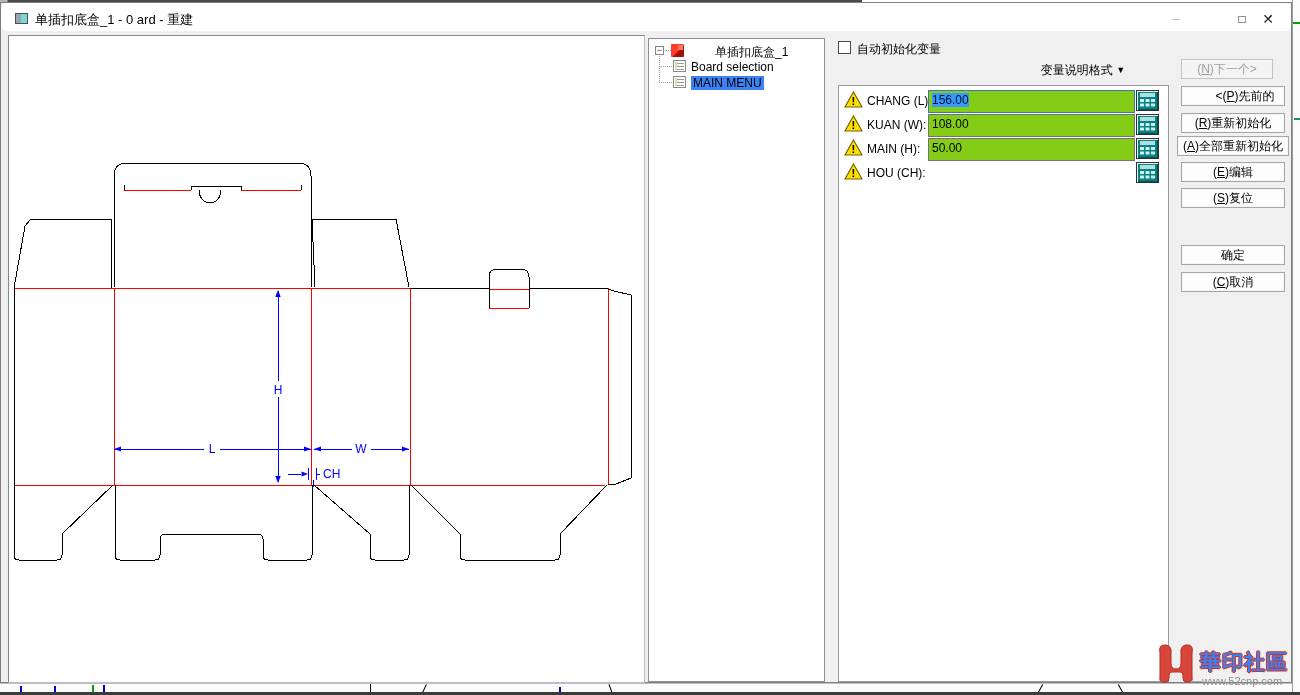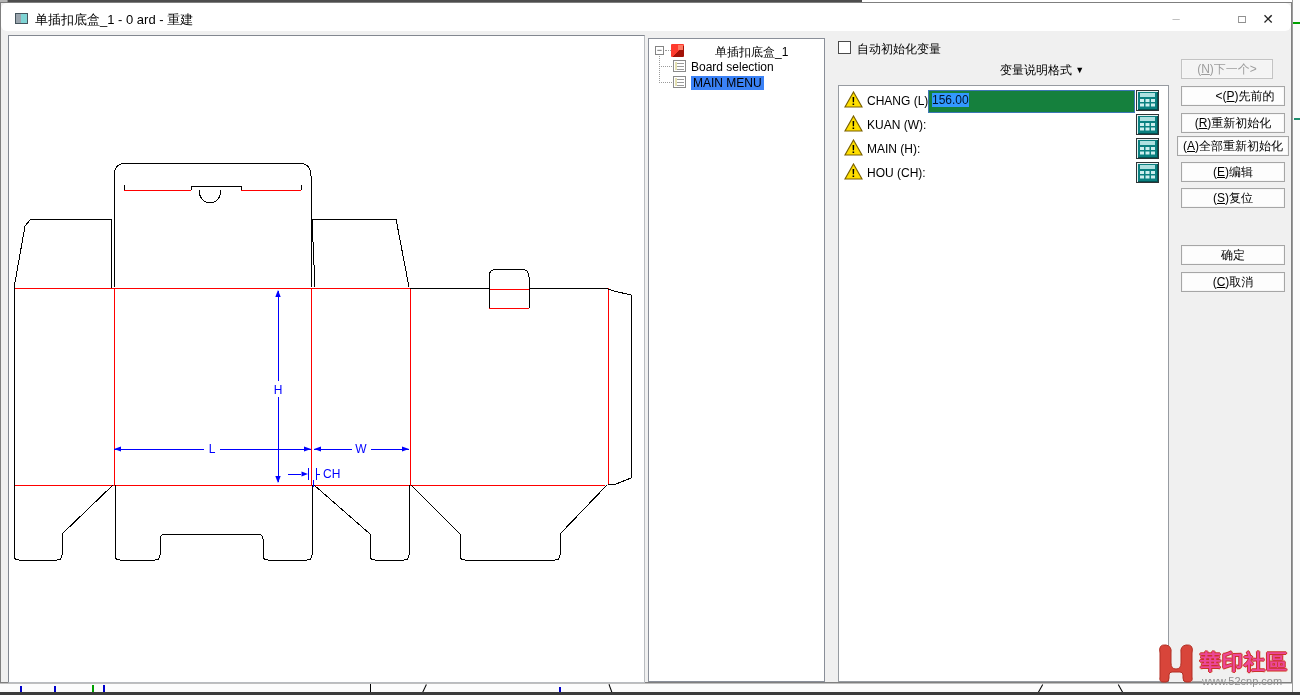--- a/index.html
+++ b/index.html
@@ -31,44 +31,44 @@
   .tree-label{white-space:nowrap;font-size:12px;}
   .doc-icon{width:13px;height:12px;border:1px solid #8a8a8a;background:#fff;}
   .doc-icon i{display:block;height:1px;background:#9a9a9a;margin:2px 1px 0 3px;}
   .doc-icon:after{content:"";position:absolute;left:1px;top:1px;bottom:1px;width:2px;background:#e4e0b0;}
   .vdots{border-left:1px dotted #9a9a9a;width:1px;}
   .hdots{border-top:1px dotted #9a9a9a;height:1px;}
   .sel-soft{background:#3b82f6;}
   
   .checkbox{left:838px;top:41px;width:13px;height:13px;border:1px solid #4a4a4a;background:#fff;}
   .chk-label{left:857px;top:41px;}
-  .format-ctl{left:1000px;top:62px;width:166px;text-align:left;white-space:nowrap;cursor:default;}
+  .format-ctl{left:1000px;top:62px;width:166px;text-align:center;white-space:nowrap;cursor:default;}
   .format-ctl .arr{font-size:9px;position:relative;top:-1px;}
   .groupbox{left:838px;top:85px;width:331px;height:597px;background:#fff;border:1px solid #979ba1;}
   .vrow{left:4px;width:322px;height:23px;}
   .vrow .vlabel{position:absolute;left:24px;top:5px;font-size:12px;white-space:nowrap;}
   .vinput{position:absolute;left:85px;top:1px;width:202px;height:21px;border:1px solid #707478;
-          background:#15803d;font-size:12px;line-height:19px;padding-left:3px;white-space:nowrap;}
+          background:#84cc16;font-size:12px;line-height:19px;padding-left:3px;white-space:nowrap;}
   .vinput.focused{border-color:#3c77b5;}
   .vinput .selval{background:#3399ff;color:#00122a;}
   .calcbtn{position:absolute;left:293px;top:1px;width:23px;height:21px;padding:0;border:1px solid #2e3436;
            background:#0a8080;box-shadow:inset 1px 1px 0 #e8f4f4, inset -1px -1px 0 #045050;}
   
   .pbtn{background:#fdfdfd;border:1px solid #a6a6a6;font-size:12px;text-align:center;
         line-height:18px;height:20px;color:#000;cursor:default;box-shadow:0 0 0 1px #f6f6f6 inset;}
   .pbtn.disabled{color:#9d9d9d;border-color:#c3c3c3;background:#f4f4f4;}
   
   .bg-right{left:1292px;top:0;width:8px;height:695px;background:#fbfbfb;border-left:1px solid #9a9a9a;}
   .bottom-strip{left:0;top:683px;width:1292px;height:9px;background:#fcfcfc;border-top:1px solid #bfbfbf;}
   .bottom-edge{left:0;top:692px;width:1300px;height:3px;background:#3c3c3c;}
   .frag{position:absolute;}
   
   .wm{left:1156px;top:641px;width:144px;height:54px;pointer-events:none;}
   .wm-name{position:absolute;left:44px;top:7px;font-size:21px;font-weight:bold;letter-spacing:1px;
-           color:#ec4899;white-space:nowrap;font-family:"DejaVu Sans",sans-serif;
+           color:#3b82f6;white-space:nowrap;font-family:"DejaVu Sans",sans-serif;
            text-shadow:1px 0 #cc3327,-1px 0 #cc3327,0 1px #cc3327,0 -1px #cc3327,1px 1px 1px #f6e3c2;}
   .wm-url{position:absolute;left:46px;top:34px;font-size:11px;color:#8e8e8e;white-space:nowrap;}
   .wm-line{position:absolute;left:36px;top:40px;width:10px;height:1px;background:#aaa;}
   u{text-decoration:underline;}
 </style>
 </head>
 <body>
 
 <div class="screen">
 
@@ -201,20 +201,21 @@
           </svg>
       </button>
     </div>
 
     <div class="abs vrow" style="top:27px;">
       <svg class="abs" style="left:1px;top:2px;" width="19" height="17" viewBox="0 0 20 18">
         <path d="M10 1 L19 17 L1 17 Z" fill="#ffdf00" stroke="#7a6000" stroke-width="1.2"></path>
         <text x="10" y="15" font-size="12" font-weight="bold" text-anchor="middle" fill="#000">!</text>
       </svg>
       <span class="vlabel">KUAN (W):</span>
+      <div class="vinput"><span>108.00</span></div>
       <button class="calcbtn">
         <svg width="17" height="15" viewBox="0 0 17 15">
             <rect x="1" y="1" width="15" height="4" fill="#aee0e0"></rect>
             <g fill="#cdeeee">
               <rect x="1" y="7" width="4" height="3"></rect>
               <rect x="6.5" y="7" width="4" height="3"></rect>
               <rect x="12" y="7" width="4" height="3"></rect>
               <rect x="1" y="11.5" width="4" height="3"></rect>
               <rect x="6.5" y="11.5" width="4" height="3"></rect>
               <rect x="12" y="11.5" width="4" height="3"></rect>
@@ -222,20 +223,21 @@
           </svg>
       </button>
     </div>
 
     <div class="abs vrow" style="top:51px;">
       <svg class="abs" style="left:1px;top:2px;" width="19" height="17" viewBox="0 0 20 18">
         <path d="M10 1 L19 17 L1 17 Z" fill="#ffdf00" stroke="#7a6000" stroke-width="1.2"></path>
         <text x="10" y="15" font-size="12" font-weight="bold" text-anchor="middle" fill="#000">!</text>
       </svg>
       <span class="vlabel">MAIN (H):</span>
+      <div class="vinput"><span>50.00</span></div>
       <button class="calcbtn">
         <svg width="17" height="15" viewBox="0 0 17 15">
             <rect x="1" y="1" width="15" height="4" fill="#aee0e0"></rect>
             <g fill="#cdeeee">
               <rect x="1" y="7" width="4" height="3"></rect>
               <rect x="6.5" y="7" width="4" height="3"></rect>
               <rect x="12" y="7" width="4" height="3"></rect>
               <rect x="1" y="11.5" width="4" height="3"></rect>
               <rect x="6.5" y="11.5" width="4" height="3"></rect>
               <rect x="12" y="11.5" width="4" height="3"></rect>

